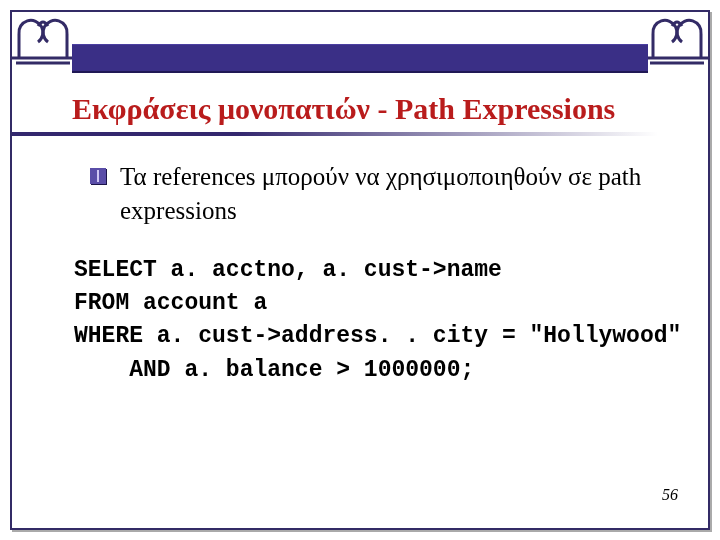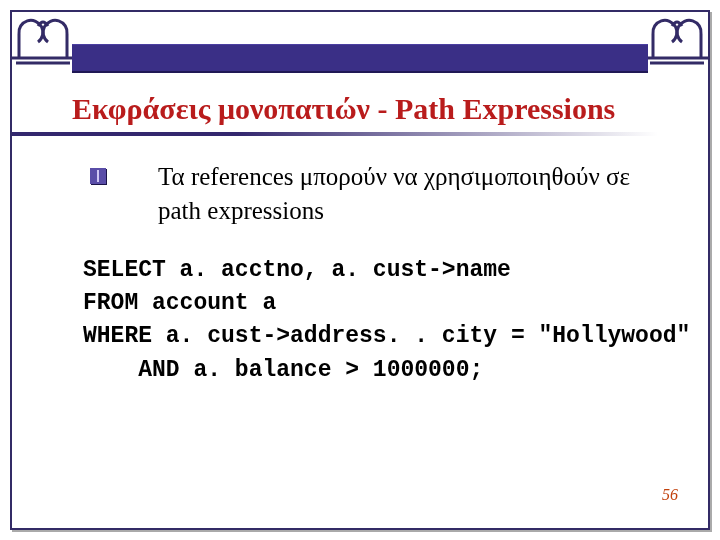--- a/index.html
+++ b/index.html
@@ -57,21 +57,20 @@
     height: 4px;
     margin: -16px 0 24px -60px;
     background: linear-gradient(to right, #33276e 0%, #33276e 35%, rgba(51,39,110,0) 100%);
   }
   .bullet-line {
     display: flex;
     align-items: flex-start;
     font-size: 25px;
     line-height: 1.35;
     margin: 0 0 26px 18px;
-    gap: 38px;
   }
   .bullet-icon {
     width: 16px;
     height: 16px;
     flex: 0 0 16px;
     margin: 8px 14px 0 0;
     background: #5a4da8;
     position: relative;
     box-shadow: 1px 1px 0 #1c144a;
   }
@@ -84,30 +83,30 @@
     height: 12px;
     background: #cfc6f4;
     box-shadow: -3px 4px 0 -1px #b8adf1, 3px 4px 0 -1px #b8adf1;
   }
   .code {
     font-family: "Courier New", Courier, monospace;
     font-size: 23px;
     font-weight: bold;
     line-height: 1.45;
     white-space: pre;
-    margin-left: 11px;
+    margin-left: 2px;
   }
   .arrow { color: #000; }
   .page-num {
     position: absolute;
     right: 30px;
     bottom: 24px;
     font-size: 16px;
     font-style: italic;
-    color: #c2410c;
+    color: #000000;
   }
 </style>
 </head>
 <body>
 
 <div class="frame">
 
   <div class="ionic left">
     <svg viewBox="0 0 70 58">
       <g fill="none" stroke="#332b66" stroke-width="3">

